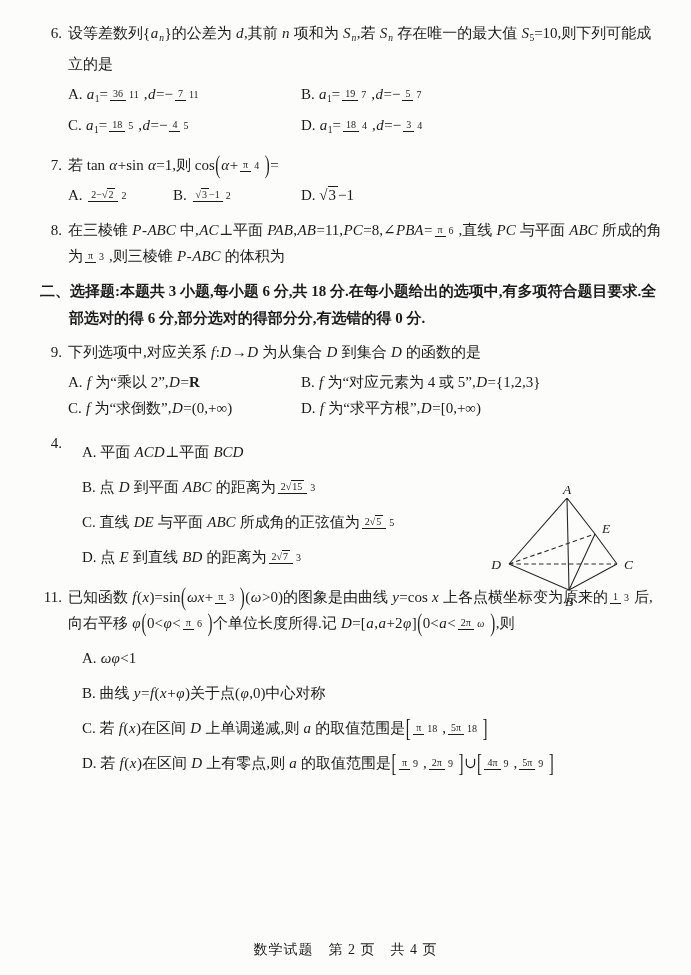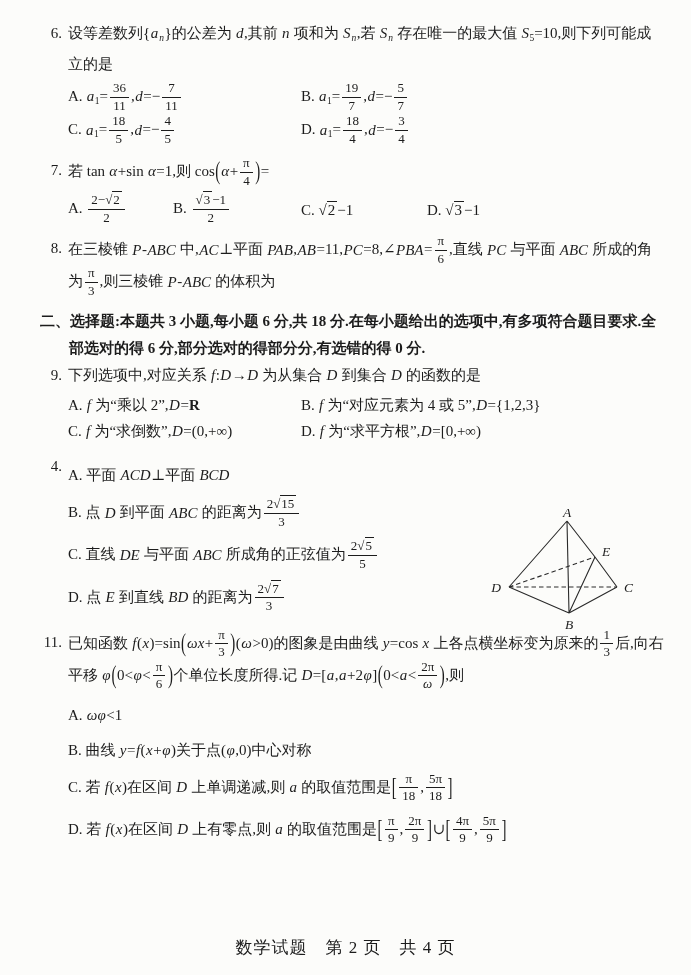--- a/index.html
+++ b/index.html
@@ -3,38 +3,38 @@
 <meta charset="utf-8">
 <style>
   *{margin:0;padding:0;box-sizing:border-box}
   html,body{background:#e9e9e7}
   body{width:691px;height:975px;font-family:"Liberation Serif","DejaVu Serif",serif;color:#1c1c1c;font-size:15px}
   .page{width:691px;height:975px;background:#fcfcfa;position:relative;padding:20px 26px 0 40px;overflow:hidden}
   .q{display:flex;margin-bottom:9px}
   .qnum{flex:0 0 22px;text-align:right;margin-right:6px;line-height:26px;white-space:nowrap}
   .qbody{flex:1;min-width:0}
   .stem{line-height:26px}
-  .sect{font-weight:bold;line-height:27px;padding-left:29px;text-indent:-29px;margin-bottom:0}
+  .sect{font-weight:bold;line-height:27px;padding-left:29px;text-indent:-29px;margin-bottom:7px}
   .opts{display:grid;margin-top:5px;align-items:center}
   .grid2{grid-template-columns:233px 1fr;row-gap:1px}
   .grid4{grid-template-columns:105px 128px 126px 1fr}
-  .list .opt{margin:5px 0}
+  .list .opt{margin:5px 14px}
   .opt{line-height:25px}
   i{font-style:italic;padding:0 .5px}
   sub{font-size:9.5px;vertical-align:-3px}
-  .frac{display:inline-flex;flex-direction:column;vertical-align:middle;text-align:center;font-size:13px;line-height:1.12;margin:0 2px;position:relative;top:-1px}
+  .frac{display:inline-flex;flex-direction:row;vertical-align:middle;text-align:center;font-size:10px;line-height:1.12;margin:0 2px;position:relative;top:-1px}
   .fn{border-bottom:1px solid currentColor;padding:0 3px 1px}
   .fd{padding:1px 3px 0}
   .sqrt{white-space:nowrap}
   .rr{border-top:1.2px solid currentColor;padding:0 2px 0 1px}
   .bigp{display:inline-block;transform:scaleY(1.72);transform-origin:50% 54%;padding:0 .5px}
   .q10wrap{position:relative}
   .fig{position:absolute;right:2px;top:54px;width:180px;height:140px}
   .fig text{font-style:italic;font-size:13.5px;fill:#1c1c1c}
-  .footer{position:absolute;left:0;right:0;bottom:16px;text-align:center;font-size:17px;letter-spacing:1px}
+  .footer{position:absolute;left:0;right:0;bottom:16px;text-align:center;font-size:14px;letter-spacing:1px}
 </style>
 </head>
 <body>
 
 <div class="page">
 
   <section class="q">
     <span class="qnum">6.</span>
     <div class="qbody">
       <div class="stem">设等差数列{<i>a</i><sub><i>n</i></sub>}的公差为 <i>d</i>,其前 <i>n</i> 项和为 <i>S</i><sub><i>n</i></sub>,若 <i>S</i><sub><i>n</i></sub> 存在唯一的最大值 <i>S</i><sub>5</sub>=10,则下列可能成立的是</div>
@@ -80,21 +80,20 @@
           </span><span class="bigp">)</span>=</div>
       <div class="opts grid4">
         <div class="opt">A. <span class="frac">
               <span class="fn">2−<span class="sqrt">√<span class="rr">2</span></span></span>
               <span class="fd">2</span>
             </span></div>
         <div class="opt">B. <span class="frac">
               <span class="fn"><span class="sqrt">√<span class="rr">3</span></span>−1</span>
               <span class="fd">2</span>
             </span></div>
-        <div class="opt">C. <span class="sqrt">√<span class="rr">2</span></span>−1</div>
         <div class="opt">D. <span class="sqrt">√<span class="rr">3</span></span>−1</div>
       </div>
     </div>
   </section>
 
   <section class="q">
     <span class="qnum">8.</span>
     <div class="qbody">
       <div class="stem">在三棱锥 <i>P</i>-<i>ABC</i> 中,<i>AC</i>⊥平面 <i>PAB</i>,<i>AB</i>=11,<i>PC</i>=8,∠<i>PBA</i>=<span class="frac">
             <span class="fn">π</span>

